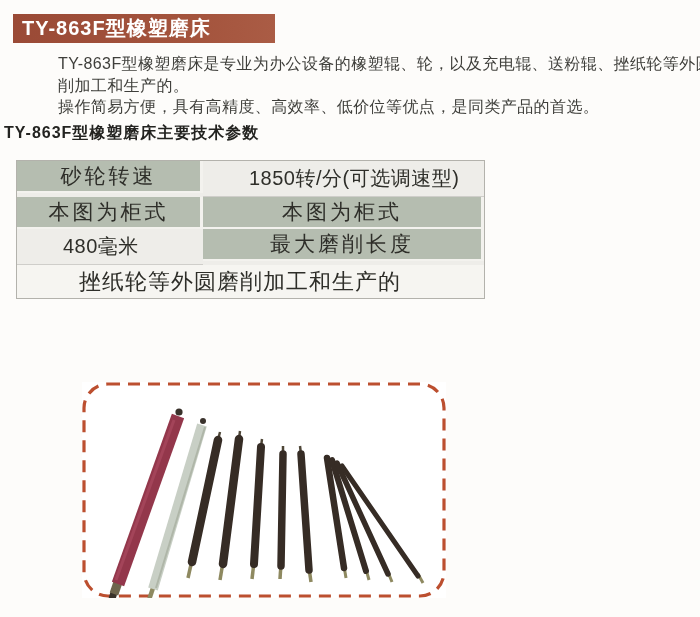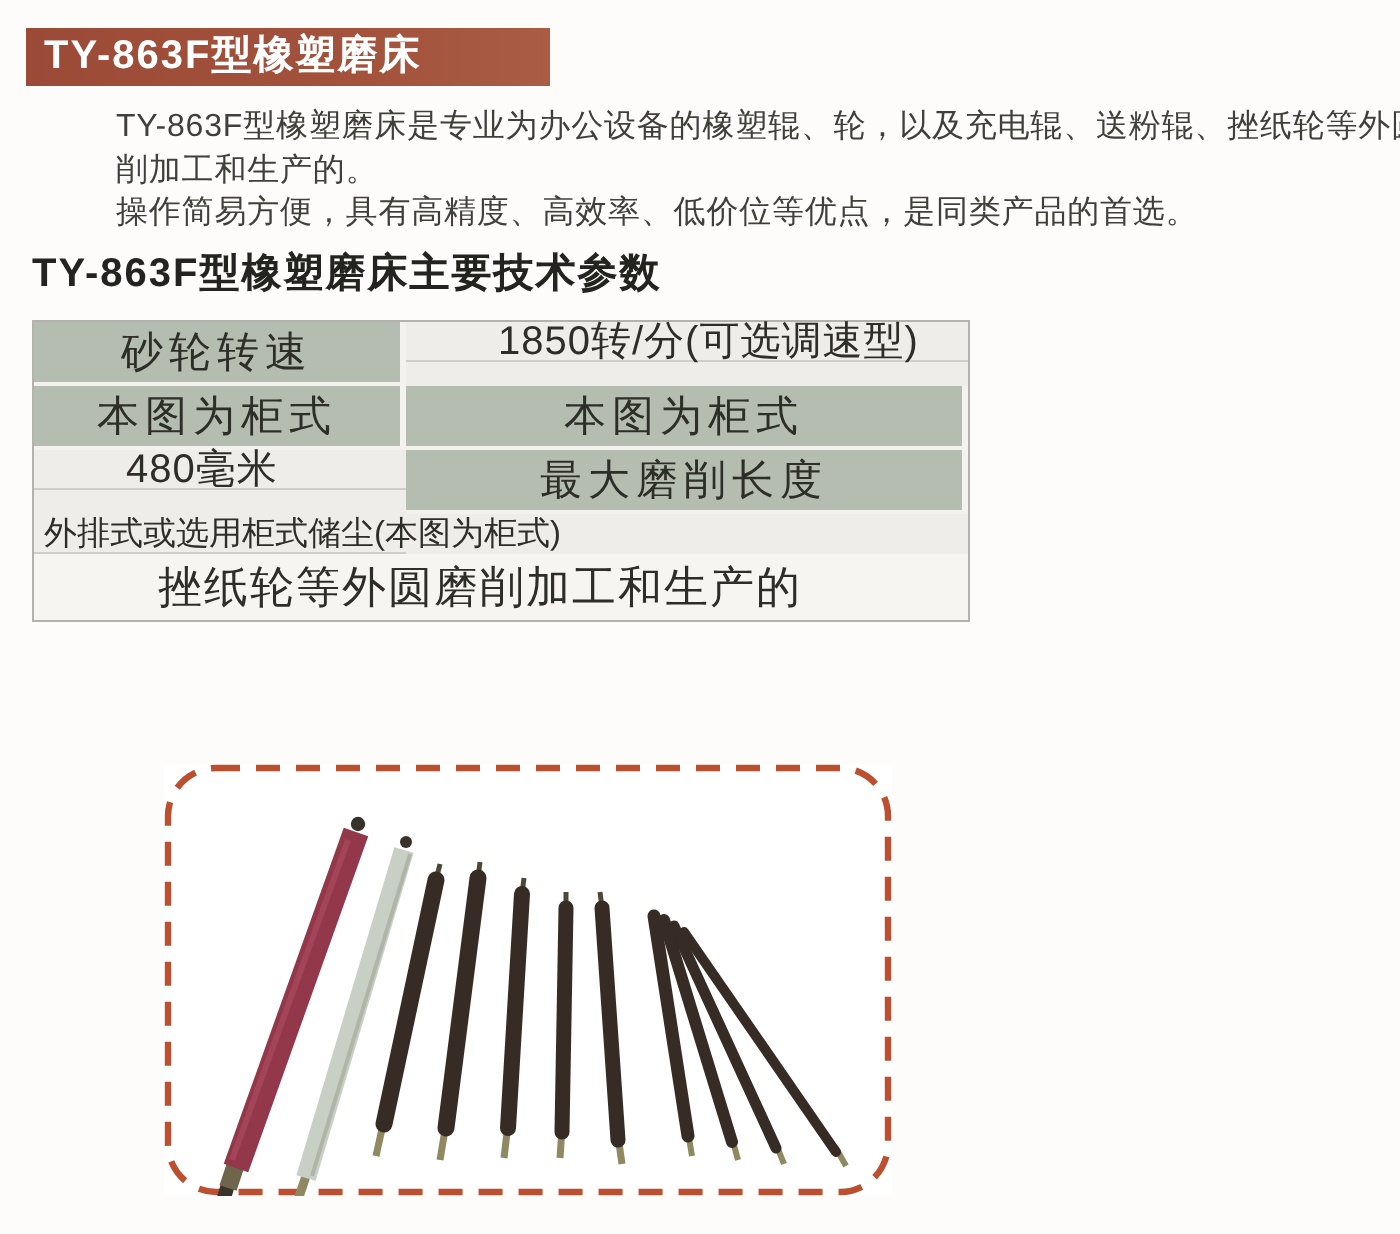--- a/index.html
+++ b/index.html
@@ -26,41 +26,41 @@
     color:#fff;font-size:20px;line-height:29px;font-weight:bold;
     padding-left:9px;letter-spacing:1px;box-sizing:border-box;
     white-space:nowrap;
   }
   .intro{
     position:absolute;left:14px;top:53px;width:678px;
     font-size:16px;line-height:21.5px;letter-spacing:0.4px;color:var(--text-body);margin-left:44px;
   }
   .intro p{margin:0;}
   .spec-heading{
-    position:absolute;left:16px;top:123px;
-    font-size:20px;font-weight:bold;color:#232320;letter-spacing:1px;
+    position:absolute;left:4px;top:123px;
+    font-size:16px;font-weight:bold;color:#232320;letter-spacing:1px;
     white-space:nowrap;
   }
   .spec-table{
     position:absolute;left:16px;top:160px;width:467px;
     border:1px solid #b3b2ac;background:var(--table-value-bg);
     display:grid;grid-template-columns:186px 1fr;
     box-sizing:content-box;
   }
   .spec-table .label-cell{
     height:32px;box-sizing:border-box;
     background:var(--table-label-bg);
     border-right:3px solid #f3f2ee;
     border-bottom:2px solid #f3f2ee;
     display:flex;align-items:center;justify-content:center;
     font-size:21px;color:var(--text-dark);letter-spacing:3px;
     white-space:nowrap;
   }
   .spec-table .value-cell{
-    height:20px;box-sizing:border-box;
+    height:36px;box-sizing:border-box;
     background:var(--table-value-bg);
     border-bottom:1px solid var(--grid-line);
     display:flex;align-items:center;
     padding-left:46px;
     font-size:20px;color:var(--text-dark);letter-spacing:0.5px;
     white-space:nowrap;
   }
   .spec-table .value-cell.compact{
     font-size:16.5px;padding-left:5px;letter-spacing:0;
   }
@@ -93,21 +93,20 @@
   <div class="label-cell">砂轮转速</div>
   <div class="value-cell">1850转/分(可选调速型)</div>
 
   <div class="label-cell">本图为柜式</div>
 
   <div class="label-cell">本图为柜式</div>
   <div class="value-cell">480毫米</div>
 
   <div class="label-cell">最大磨削长度</div>
 
-  <div class="value-cell compact">外排式或选用柜式储尘(本图为柜式)</div>
 
   <div class="footer-cell">挫纸轮等外圆磨削加工和生产的</div>
 </div>
 
 <div class="photo-wrap">
   <svg width="364" height="216" viewBox="0 0 364 216" xmlns="http://www.w3.org/2000/svg">
 
     <rect x="2" y="2" width="360" height="212" rx="24" fill="none" style="stroke:var(--dashed-border)" stroke-width="3.2" stroke-dasharray="12 8"></rect>
 
     <g>

